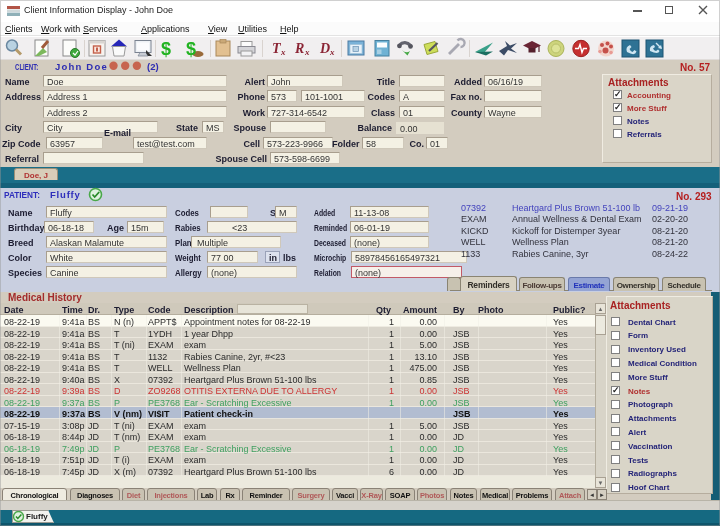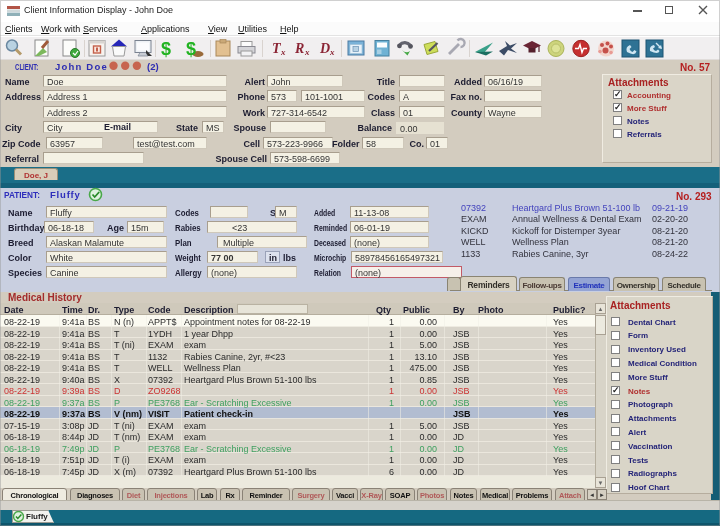--- a/index.html
+++ b/index.html
@@ -187,21 +187,21 @@
 <div class="fld" style="left:43px;top:121px;width:115px;">City</div>
 <div class="lb" style="left:161px;top:123px;width:37px;">State</div>
 <div class="fld" style="left:202px;top:121px;width:22px;">MS</div>
 <div class="lb" style="left:227px;top:123px;width:39px;">Spouse</div>
 <div class="fld" style="left:270px;top:121px;width:56px;"></div>
 <div class="lb" style="left:352px;top:123px;width:40px;">Balance</div>
 <div class="fld" style="left:396px;top:122px;width:48px;border-color:transparent;background:#e6e1d2;">0.00</div>
 
 <div class="lb" style="left:2px;top:139px;width:42px;text-align:left;">Zip Code</div>
 <div class="fld" style="left:46px;top:137px;width:57px;">63957</div>
-<div class="lb" style="left:95px;top:122px;width:36px;">E-mail</div>
+<div class="lb" style="left:95px;top:128px;width:36px;">E-mail</div>
 <div class="fld" style="left:133px;top:137px;width:74px;">test@test.com</div>
 <div class="lb" style="left:236px;top:139px;width:24px;">Cell</div>
 <div class="fld" style="left:263px;top:137px;width:70px;">573-223-9966</div>
 <div class="lb" style="left:332px;top:139px;width:27px;">Folder</div>
 <div class="fld" style="left:362px;top:137px;width:42px;">58</div>
 <div class="lb" style="left:404px;top:139px;width:20px;">Co.</div>
 <div class="fld" style="left:426px;top:137px;width:22px;">01</div>
 
 <div class="lb" style="left:5px;top:154px;width:40px;text-align:left;">Referral</div>
 <div class="fld" style="left:43px;top:152px;width:101px;"></div>
@@ -246,36 +246,36 @@
 <div class="lb" style="left:0px;top:268px;width:42px;text-align:left;padding-left:8px;">Species</div>
 <div class="fld" style="left:46px;top:266px;width:121px;">Canine</div>
 
 <div class="lb" style="left:175px;top:208px;width:34px;text-align:left;transform:scale(0.87,1);transform-origin:0 0;">Codes</div>
 <div class="fld" style="left:210px;top:206px;width:38px;"></div>
 <div class="lb" style="left:254px;top:208px;width:18px;margin-left:14px;">Sex</div>
 <div class="fld" style="left:275px;top:206px;width:22px;">M</div>
 <div class="lb" style="left:175px;top:223px;width:34px;text-align:left;transform:scale(0.87,1);transform-origin:0 0;">Rabies</div>
 <div class="fld" style="left:207px;top:221px;width:90px;padding-left:24px;">&lt;23</div>
 <div class="lb" style="left:175px;top:238px;width:34px;text-align:left;transform:scale(0.87,1);transform-origin:0 0;">Plan</div>
-<div class="fld" style="left:217px;top:236px;width:90px;padding-left:5px;">Multiple</div>
+<div class="fld" style="left:191px;top:236px;width:90px;padding-left:5px;">Multiple</div>
 <div class="lb" style="left:175px;top:253px;width:34px;text-align:left;transform:scale(0.87,1);transform-origin:0 0;">Weight</div>
-<div class="fld" style="left:207px;top:251px;width:51px;font-weight:bold;">77 00</div>
+<div class="fld" style="left:207px;top:251px;width:51px;">77 00</div>
 <div class="fld" style="left:265px;top:251px;width:15px;padding-left:3px;background:#dde2ee;border-color:#9aa2b8;color:#223;font-weight:bold;">in</div>
 <div class="lb" style="left:283px;top:253px;width:18px;text-align:left;">lbs</div>
 <div class="lb" style="left:175px;top:268px;width:34px;text-align:left;transform:scale(0.87,1);transform-origin:0 0;">Allergy</div>
 <div class="fld" style="left:207px;top:266px;width:90px;">(none)</div>
 
 <div class="lb" style="left:314px;top:208px;width:40px;text-align:left;transform:scale(0.76,1);transform-origin:0 0;">Added</div>
 <div class="fld" style="left:350px;top:206px;width:79px;">11-13-08</div>
 <div class="lb" style="left:314px;top:223px;width:40px;text-align:left;transform:scale(0.76,1);transform-origin:0 0;">Reminded</div>
 <div class="fld" style="left:350px;top:221px;width:79px;">06-01-19</div>
 <div class="lb" style="left:314px;top:238px;width:40px;text-align:left;transform:scale(0.76,1);transform-origin:0 0;">Deceased</div>
 <div class="fld" style="left:350px;top:236px;width:79px;">(none)</div>
 <div class="lb" style="left:314px;top:253px;width:40px;text-align:left;transform:scale(0.76,1);transform-origin:0 0;">Microchip</div>
-<div class="fld" style="left:351px;top:251px;width:92px;">58978456165497321</div>
+<div class="fld" style="left:351px;top:251px;width:116px;">58978456165497321</div>
 <div class="lb" style="left:314px;top:268px;width:40px;text-align:left;transform:scale(0.76,1);transform-origin:0 0;">Relation</div>
 <div class="fld" style="left:351px;top:266px;width:111px;border:1px solid #c25a66;background:#f6f0ea;">(none)</div>
 
 <div class="rtxt" style="left:461px;top:203px;color:#4343bd;">07392</div>
 <div class="rtxt" style="left:512px;top:203px;color:#4343bd;">Heartgard Plus Brown 51-100 lb</div>
 <div class="rtxt" style="left:648px;top:203px;width:40px;text-align:right;color:#4343bd;">09-21-19</div>
 <div class="rtxt" style="left:461px;top:214px;color:#33333d;">EXAM</div>
 <div class="rtxt" style="left:512px;top:214px;color:#33333d;">Annual Wellness &amp; Dental Exam</div>
 <div class="rtxt" style="left:648px;top:214px;width:40px;text-align:right;color:#33333d;">02-20-20</div>
 <div class="rtxt" style="left:461px;top:226px;color:#33333d;">KICKD</div>
@@ -302,21 +302,21 @@
 
 <div class="ab" style="left:0;top:303px;width:596px;height:12px;background:#cfc9bb;border-bottom:1px solid #b5ae9e;"></div>
 <div class="lb" style="left:4px;top:305px;text-align:left;">Date</div>
 <div class="lb" style="left:62px;top:305px;text-align:left;">Time</div>
 <div class="lb" style="left:88px;top:305px;text-align:left;">Dr.</div>
 <div class="lb" style="left:114px;top:305px;text-align:left;">Type</div>
 <div class="lb" style="left:148px;top:305px;text-align:left;">Code</div>
 <div class="lb" style="left:184px;top:305px;text-align:left;">Description</div>
 <div class="ab" style="left:237px;top:304px;width:71px;height:10px;background:#e7e4d8;border:1px solid #b9b2a2;"></div>
 <div class="lb" style="left:376px;top:305px;text-align:left;">Qty</div>
-<div class="lb" style="left:403px;top:305px;text-align:left;">Public</div>
+<div class="lb" style="left:403px;top:305px;text-align:left;">Amount</div>
 <div class="lb" style="left:453px;top:305px;text-align:left;">By</div>
 <div class="lb" style="left:478px;top:305px;text-align:left;">Photo</div>
 <div class="lb" style="left:553px;top:305px;text-align:left;">Public?</div>
 
 <div class="ab" id="tbody" style="left:0;top:315px;width:596px;height:173px;background:#eceade;">
     <div class="ab" style="left:0;top:0px;width:596px;height:11.5px;background:#fbfaf1;border-bottom:1px solid rgba(236,233,223,0.9);"></div>
     <div class="ab" style="left:0;top:11.5px;width:596px;height:11.5px;background:#d9d5cb;border-bottom:1px solid rgba(236,233,223,0.9);"></div>
     <div class="ab" style="left:0;top:23px;width:596px;height:11.5px;background:#d9d5cb;border-bottom:1px solid rgba(236,233,223,0.9);"></div>
     <div class="ab" style="left:0;top:34.5px;width:596px;height:11.5px;background:#d9d5cb;border-bottom:1px solid rgba(236,233,223,0.9);"></div>
     <div class="ab" style="left:0;top:46px;width:596px;height:11.5px;background:#d9d5cb;border-bottom:1px solid rgba(236,233,223,0.9);"></div>
@@ -410,20 +410,21 @@
       <span class="ab" style="left:395px;width:42px;text-align:right;">0.85</span>
       <span class="ab" style="left:453px;">JSB</span>
       <span class="ab" style="left:553px;">Yes</span>
     </div>
     <div class="ab" style="left:0;top:71px;width:596px;height:11px;font:9px 'Liberation Sans';color:#cc3333;">
       <span class="ab" style="left:4px;">08-22-19</span>
       <span class="ab" style="left:62px;">9:39a</span>
       <span class="ab" style="left:88px;">BS</span>
       <span class="ab" style="left:114px;">D</span>
       <span class="ab" style="left:148px;">ZO9268</span>
+      <span class="ab" style="left:184px;">OTITIS EXTERNA DUE TO ALLERGY</span>
       <span class="ab" style="left:370px;width:24px;text-align:right;">1</span>
       <span class="ab" style="left:395px;width:42px;text-align:right;">0.00</span>
       <span class="ab" style="left:453px;">JSB</span>
       <span class="ab" style="left:553px;">Yes</span>
     </div>
     <div class="ab" style="left:0;top:82.5px;width:596px;height:11px;font:9px 'Liberation Sans';color:#3fa060;">
       <span class="ab" style="left:4px;">08-22-19</span>
       <span class="ab" style="left:62px;">9:37a</span>
       <span class="ab" style="left:88px;">BS</span>
       <span class="ab" style="left:114px;">P</span>

